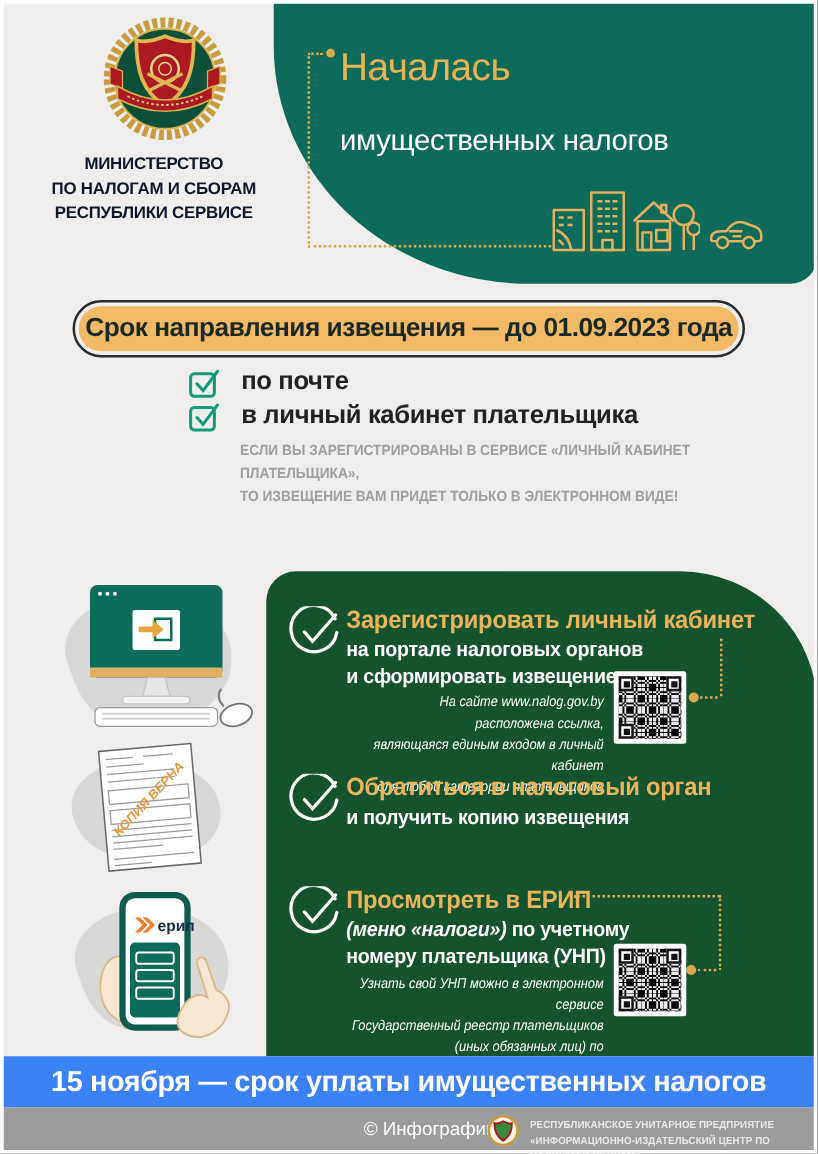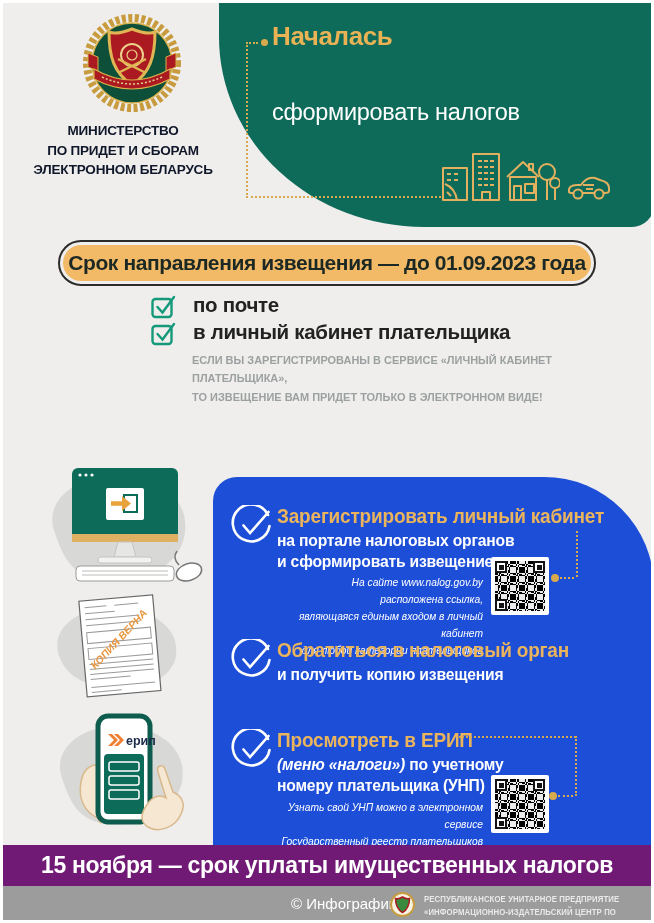--- a/index.html
+++ b/index.html
@@ -12,21 +12,21 @@
   
   .header-shape{
     position:absolute;top:0;left:219px;right:0;height:227px;
     background:#0e6b5a;
     border-radius:0 0 22px 205px / 0 0 22px 190px;
   }
   .hdr-dotted{position:absolute;left:246px;top:42px;width:193px;height:154px;
     border-left:2px dotted #d9a94e;border-bottom:2px dotted #d9a94e;}
   .hdr-dash-top{position:absolute;left:246px;top:42px;width:12px;height:0;border-top:2px dotted #d9a94e;}
   .hdr-dot{position:absolute;left:261px;top:39px;width:7px;height:7px;border-radius:50%;background:#d9a94e;}
-  .hdr-title{color:#e9b355;font-size:26px;font-weight:bold;line-height:1.16;letter-spacing:-0.4px;}
+  .hdr-title{color:#e9b355;font-size:31px;font-weight:normal;line-height:1.16;letter-spacing:-0.4px;margin-top:15px;}
   .hdr-sub{color:#ffffff;font-size:23.5px;line-height:1.3;letter-spacing:-0.3px;}
   
   .ministry-text{color:#0f172a;font-size:13.5px;font-weight:bold;line-height:1.45;
     text-align:center;letter-spacing:-0.2px;}
   
   .pill-outer{position:absolute;left:58px;top:240px;width:538px;height:46px;
     border:2px solid #2b2b2b;border-radius:24px;box-sizing:border-box;padding:3px;}
   .pill-inner{width:100%;height:100%;background:#f2ba66;border-radius:18px;
     display:flex;align-items:center;justify-content:center;}
   .pill-text{font-size:21px;font-weight:bold;color:#1b2823;letter-spacing:-0.4px;}
@@ -34,41 +34,41 @@
   .check-row{position:absolute;left:150px;display:flex;align-items:flex-start;gap:16px;}
   .check-label{font-size:20.5px;font-weight:bold;color:#222;letter-spacing:-0.3px;}
   .gray-note{position:absolute;left:192px;top:351px;font-size:11.8px;font-weight:bold;
     color:#9ba0a0;line-height:1.55;transform:scaleX(.93);transform-origin:left top;}
   
   .question{position:absolute;left:44px;top:402px;width:570px;text-align:center;
     color:#0b7a63;font-size:29px;font-weight:bold;letter-spacing:-0.6px;
     padding-bottom:7px;border-bottom:3px solid #0b7a63;}
   
   .panel{position:absolute;left:213px;top:457px;width:441px;height:388px;
-    background:#1d4ed8;border-radius:24px 110px 0 0;margin-top:20px;}
+    background:#14532d;border-radius:24px 110px 0 0;}
   .step-icon{position:absolute;width:42px;height:42px;}
   .step-text{position:absolute;transform:scaleX(.95);transform-origin:left top;}
   .step-title{font-size:20px;font-weight:bold;color:#eab45c;letter-spacing:-0.2px;line-height:1.2;}
   .step-lines{font-size:16.5px;font-weight:bold;color:#fff;line-height:1.3;letter-spacing:-0.2px;margin-top:2px;}
   .panel-note{position:absolute;font-size:11.4px;font-style:italic;color:#fff;line-height:1.5;
     text-align:right;transform:scaleX(.9);transform-origin:right top;}
   .dotted-v{position:absolute;width:0;border-left:2px dotted #d9a94e;}
   .dotted-h{position:absolute;height:0;border-top:2px dotted #d9a94e;}
   .gold-dot{position:absolute;width:8px;height:8px;border-radius:50%;background:#d9a94e;}
   
   .qr{position:absolute;background:#fff;border-radius:2px;padding:4px;box-sizing:border-box;}
   .qr-pattern{position:relative;width:100%;height:100%;
     background-image:repeating-conic-gradient(#131313 0 25%,#fff 0 50%),
                      repeating-conic-gradient(#131313 0 25%,#fff 0 50%);
     background-size:6px 6px,9px 9px;background-blend-mode:difference;}
   .qr-f{position:absolute;width:12px;height:12px;border:2.5px solid #131313;background:#fff;box-sizing:border-box;}
   .qr-f::after{content:"";position:absolute;inset:1.5px;background:#131313;}
   .qr-f.tl{left:0;top:0}.qr-f.tr{right:0;top:0}.qr-f.bl{left:0;bottom:0}
   
-  .banner{position:absolute;left:0;top:845px;width:654px;height:41px;background:#701a75;
+  .banner{position:absolute;left:0;top:845px;width:654px;height:41px;background:#3b82f6;
     display:flex;align-items:center;justify-content:center;
     color:#fff;font-size:23px;font-weight:bold;letter-spacing:-0.3px;}
   .footer{position:absolute;left:0;top:886px;width:654px;height:37px;background:#9c9c9c;}
   .credit{position:absolute;left:291px;top:9px;color:#fff;font-size:15px;}
   .org{position:absolute;left:424px;top:8px;color:#e9e9e9;font-size:8.2px;font-weight:bold;
     line-height:1.55;transform:scaleX(.95);transform-origin:left top;letter-spacing:0.1px;}
   .frame{position:absolute;inset:0;border:3px solid #fff;pointer-events:none;z-index:60;}
 </style>
 </head>
 <body>
@@ -77,21 +77,21 @@
 
   <div class="header-shape"></div>
   <div class="hdr-dotted"></div>
   <div class="hdr-dash-top"></div>
   <div class="hdr-dot"></div>
 
   <div class="abs hdr-title" style="left:272px;top:21px;">
     <div>Началась</div>
   </div>
   <div class="abs hdr-sub" style="left:272px;top:97px;">
-    <div>сформировать налогов</div>
+    <div>имущественных налогов</div>
   </div>
 
   <svg class="abs" style="left:437px;top:152px;" width="76" height="50" viewBox="0 0 76 50">
     <g fill="none" stroke="#e2b05e" stroke-width="2" stroke-linejoin="round">
       <rect x="36" y="2" width="26" height="46"></rect>
       <path d="M41 9h4M47 9h4M53 9h4 M41 15h4M47 15h4M53 15h4 M41 21h4M47 21h4M53 21h4 M41 27h4M47 27h4M53 27h4 M41 33h4M47 33h4M53 33h4"></path>
       <rect x="45" y="40" width="8" height="8"></rect>
       <rect x="6" y="16" width="24" height="32"></rect>
       <path d="M10 22h4M17 22h4M10 28h4M17 28h4"></path>
       <path d="M8 32 Q18 36 20 48"></path>
@@ -128,22 +128,22 @@
     <circle cx="50" cy="42" r="11" fill="#ab1a20" stroke="#eccf8a" stroke-width="2"></circle>
     <circle cx="50" cy="42" r="5" fill="none" stroke="#eccf8a" stroke-width="1.2"></circle>
     <path d="M36 60 L64 46 M36 46 L64 60" stroke="#e0b553" stroke-width="2.5"></path>
     <path d="M6 40 L16 44 L16 58 L6 54 Z" fill="#ab1a20" stroke="#d8b04a" stroke-width="1"></path>
     <path d="M94 40 L84 44 L84 58 L94 54 Z" fill="#ab1a20" stroke="#d8b04a" stroke-width="1"></path>
     <path d="M12 56 Q50 78 88 56 L88 66 Q50 86 12 66 Z" fill="#ab1a20" stroke="#d8b04a" stroke-width="1.2"></path>
     <path d="M20 64 Q50 78 80 64" fill="none" stroke="#e8cf8f" stroke-width="1.5" stroke-dasharray="2 2"></path>
   </svg>
   <div class="abs ministry-text" style="left:28px;top:121px;width:190px;">
     <div>МИНИСТЕРСТВО</div>
-    <div>ПО ПРИДЕТ И СБОРАМ</div>
-    <div>ЭЛЕКТРОННОМ БЕЛАРУСЬ</div>
+    <div>ПО НАЛОГАМ И СБОРАМ</div>
+    <div>РЕСПУБЛИКИ СЕРВИСЕ</div>
   </div>
 
   <div class="pill-outer">
     <div class="pill-inner">
       <span class="pill-text">Срок направления извещения — до 01.09.2023 года</span>
     </div>
   </div>
 
   <div class="check-row" style="top:293px;">
     <svg width="27" height="27" viewBox="0 0 27 27">

